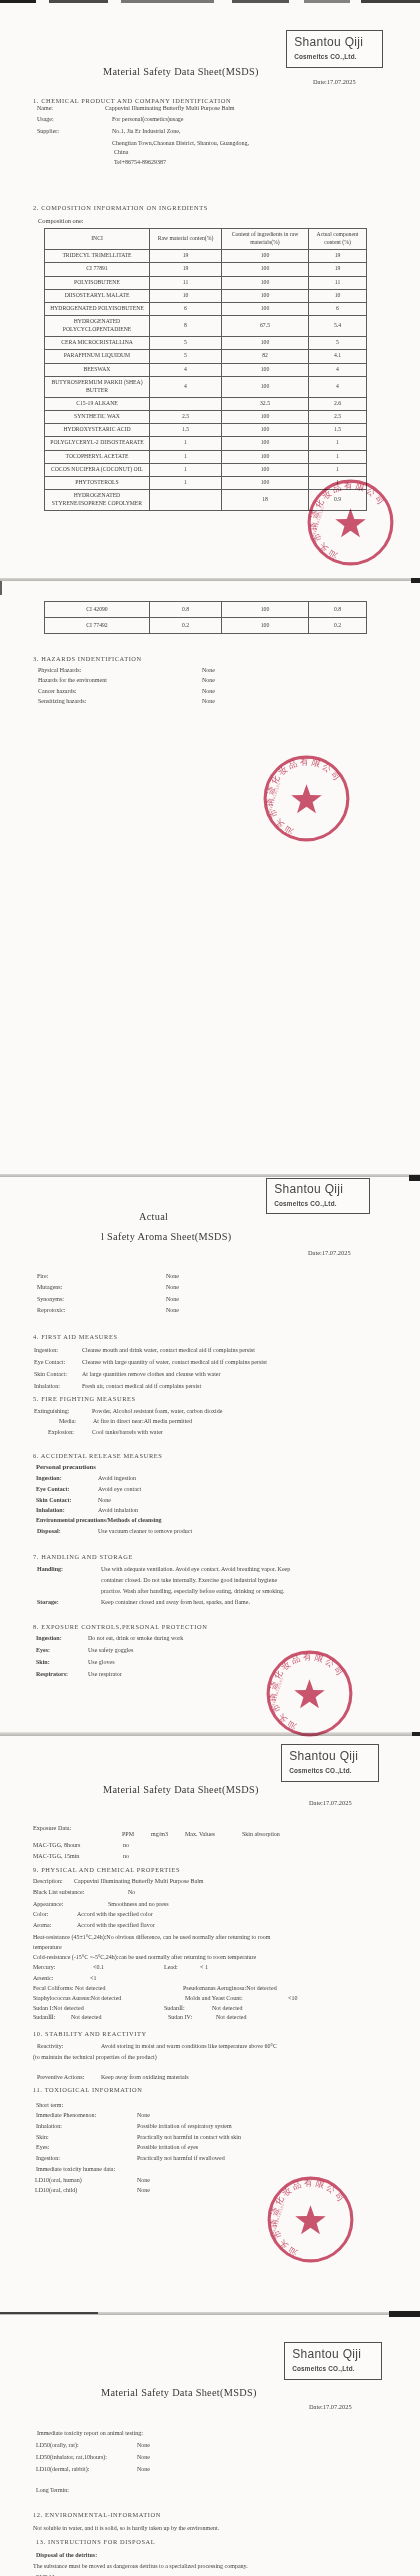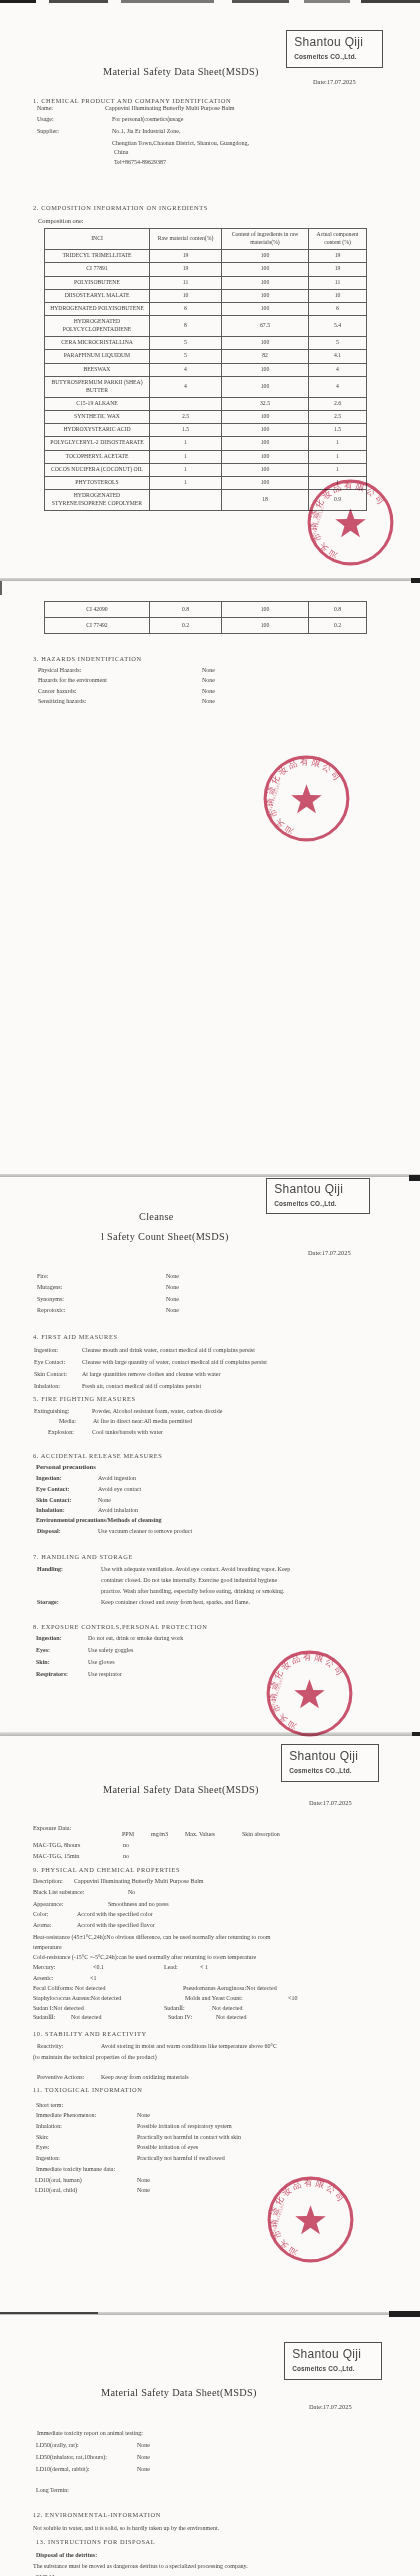--- a/index.html
+++ b/index.html
@@ -255,22 +255,22 @@
       <div class="row">
       <span class="lab">Sensitizing hazards:</span>
       <span class="val">None</span>
     </div>
     </div>
 
   <div class="logo-box" style="left:266px;top:1178px;width:104px;height:36px">
     <div class="logo-name" style="margin-top:3.1px">Shantou Qiji</div>
     <div class="logo-sub" style="margin-top:3.6px">Cosmeitcs CO.,Ltd.</div>
   </div>
-  <div class="t title" style="left:139px;top:1211px">Cleanse</div>
-  <div class="t title" style="left:101px;top:1231px">l Safety Count Sheet(MSDS)</div>
+  <div class="t title" style="left:139px;top:1211px">Actual</div>
+  <div class="t title" style="left:101px;top:1231px">l Safety Aroma Sheet(MSDS)</div>
   <div class="t date" style="left:308px;top:1249px">Date:17.07.2025</div>
 
   <div class="list" style="top:1273px;--rh:11.3px;--l:37px;--v:166px">
 
   <div class="row">
       <span class="lab">Fire:</span>
       <span class="val">None</span>
     </div>
       <div class="row">
       <span class="lab">Mutagens:</span>

